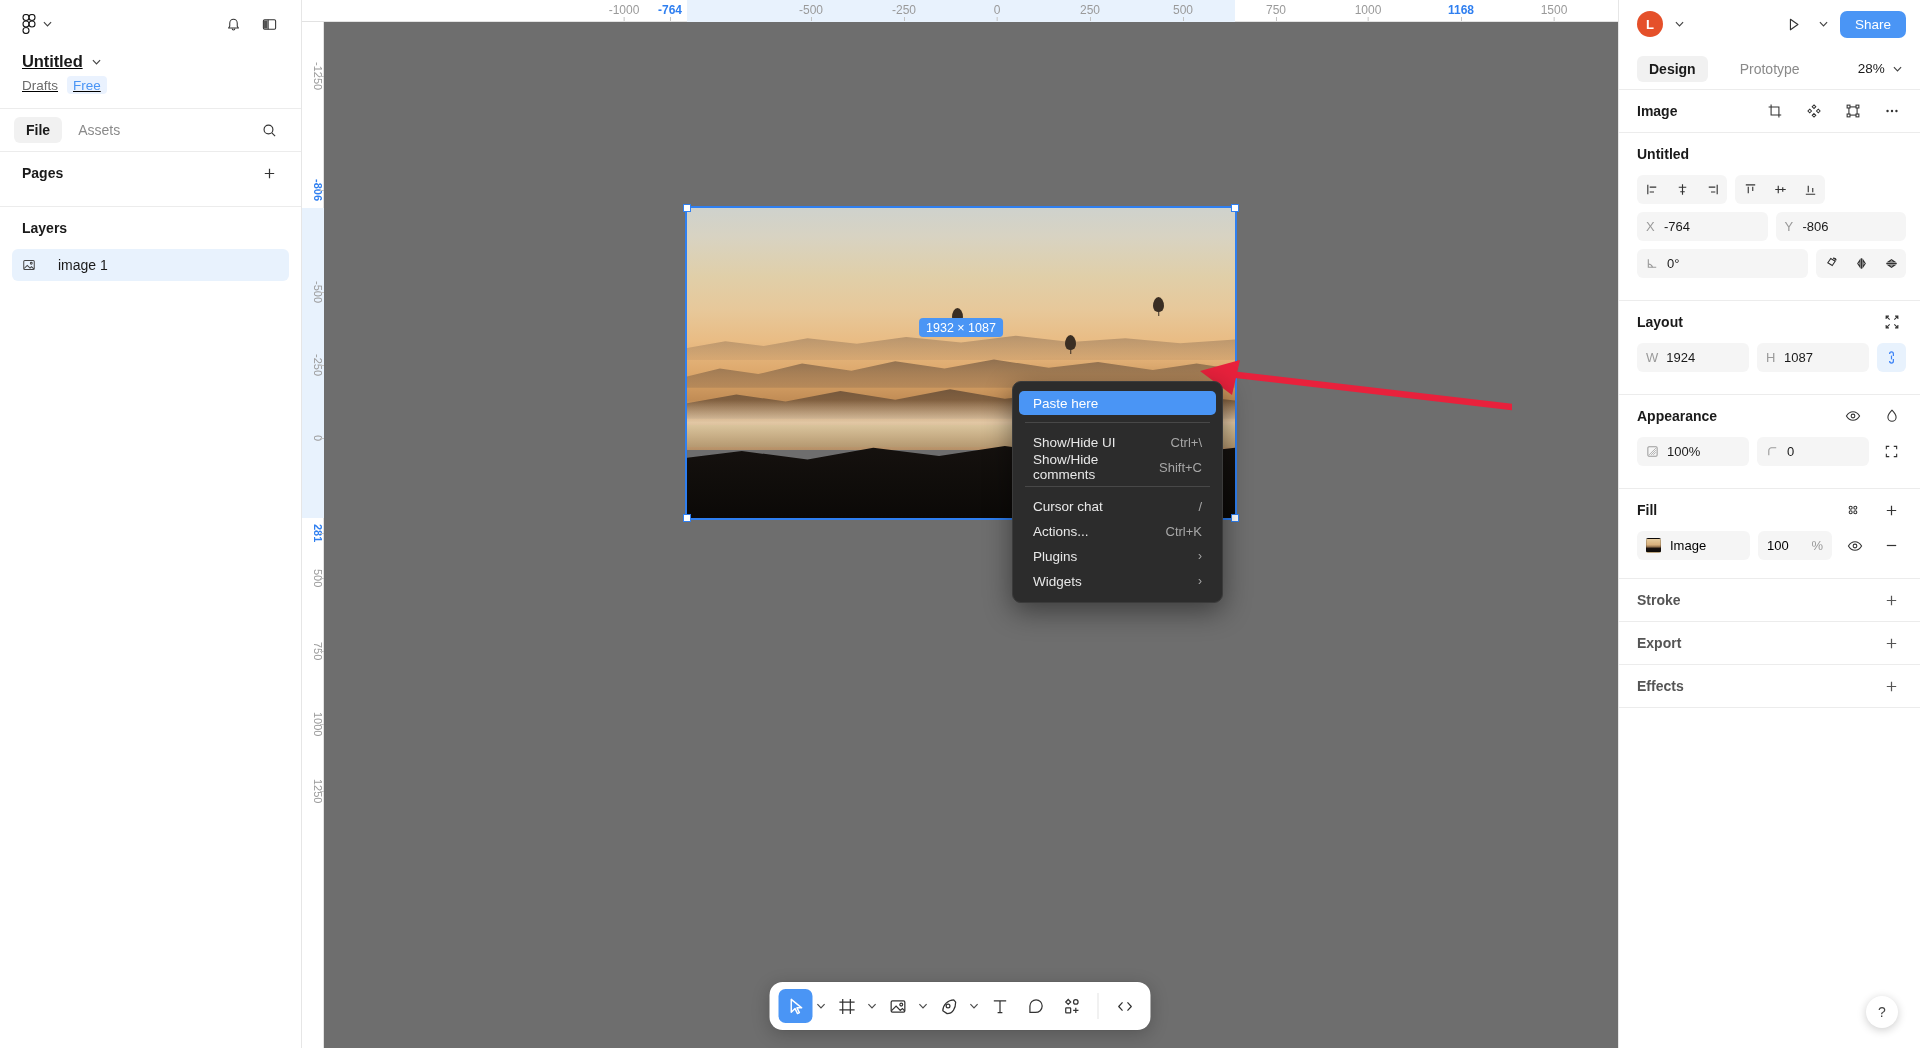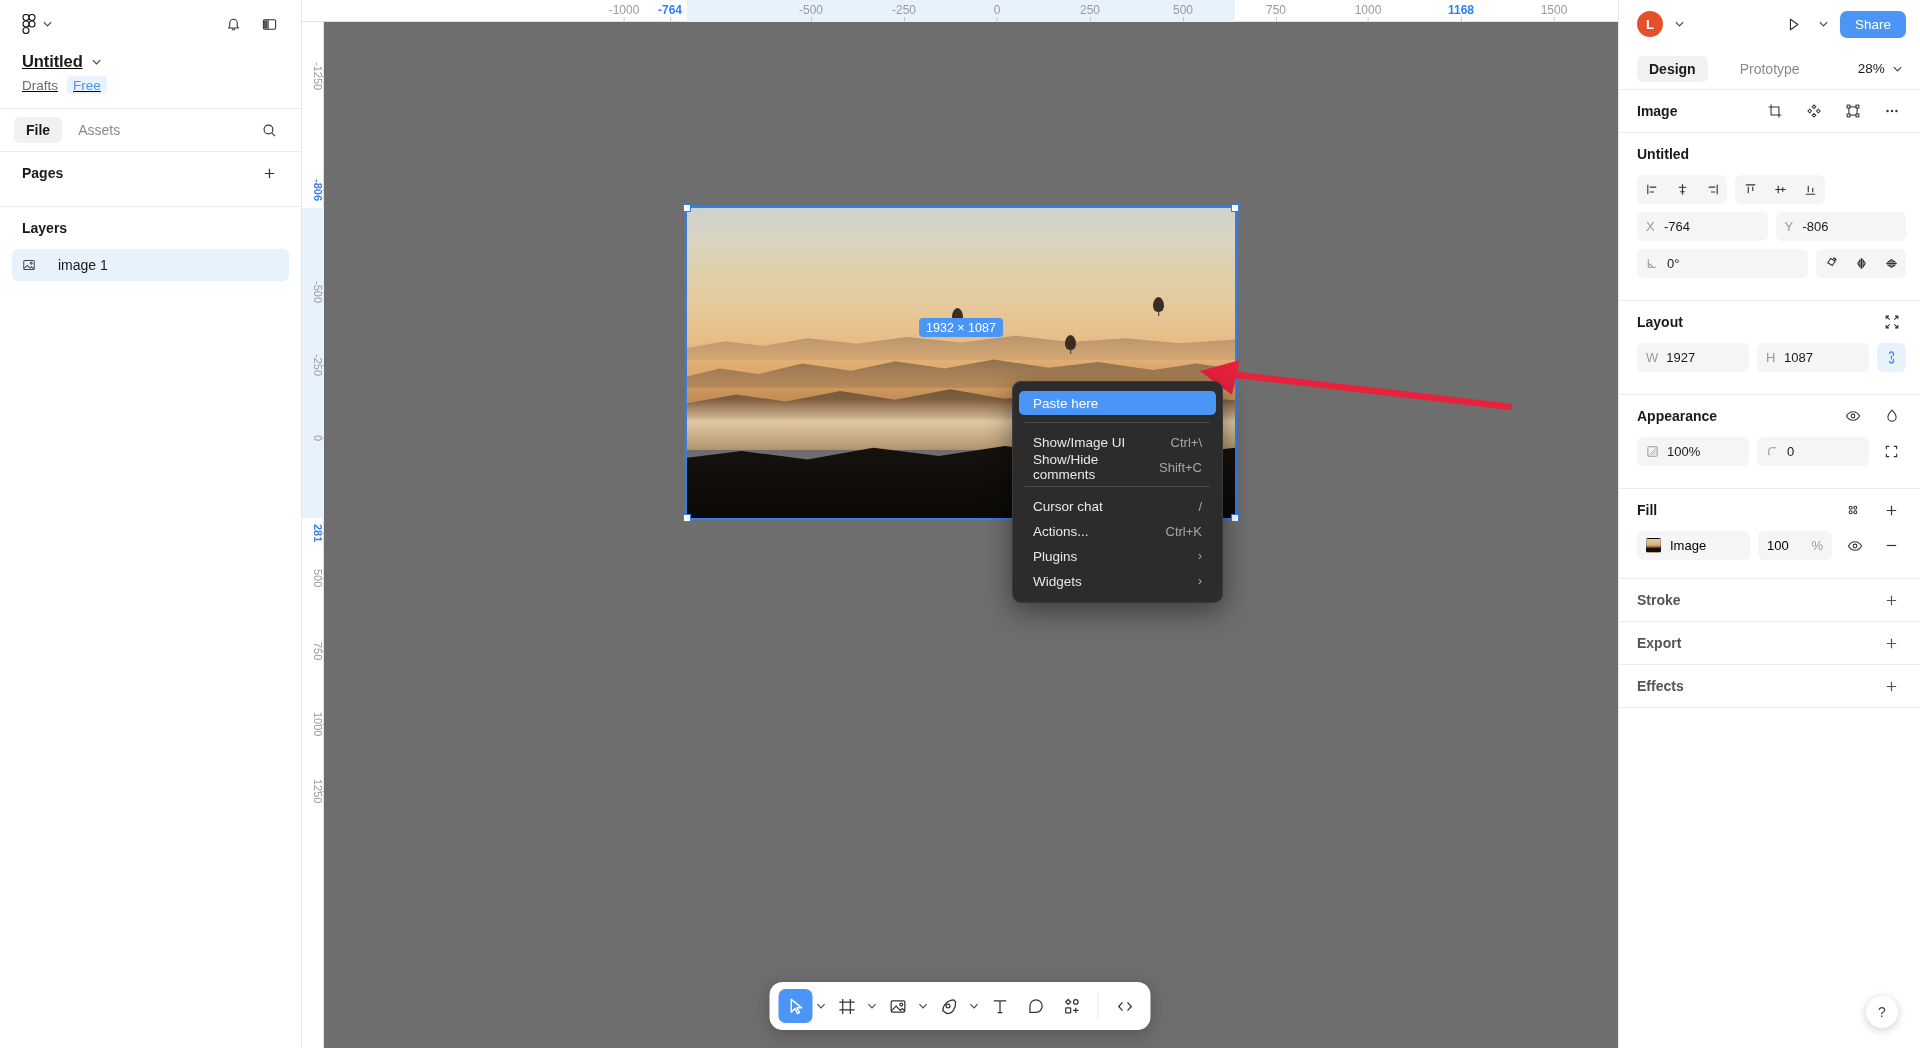--- a/index.html
+++ b/index.html
@@ -365,21 +365,21 @@
     </div>
   </div>
 
   <div class="ctx-menu">
     <div id="ctx-groups">
         <div class="ctx-item hl">
           <span class="lbl">Paste here</span>
         </div>
         <div class="ctx-sep"></div>
         <div class="ctx-item">
-          <span class="lbl">Show/Image UI</span>
+          <span class="lbl">Show/Hide UI</span>
           <span class="shortcut">Ctrl+\</span>
         </div>
         <div class="ctx-item">
           <span class="lbl">Show/Hide comments</span>
           <span class="shortcut">Shift+C</span>
         </div>
         <div class="ctx-sep"></div>
         <div class="ctx-item">
           <span class="lbl">Cursor chat</span>
           <span class="shortcut">/</span>
@@ -734,21 +734,21 @@
             <path d="M15.6 2.4 L11.6 6.4 M12.4 2.4 L15.6 2.4 L15.6 5.6"></path>
             <path d="M2.4 15.6 L6.4 11.6 M2.4 12.4 L2.4 15.6 L5.6 15.6"></path>
             <path d="M15.6 15.6 L11.6 11.6 M12.4 15.6 L15.6 15.6 L15.6 12.4"></path>
           </svg>
         </div>
       </div>
       <div class="rp-body">
         <div class="field-row">
           <div class="field">
             <span class="fl">W</span>
-            <span class="fv">1927</span>
+            <span class="fv">1924</span>
           </div>
           <div class="field">
             <span class="fl">H</span>
             <span class="fv">1087</span>
           </div>
           <div class="sq-btn on">
             <svg width="15" height="15" viewBox="0 0 16 16" stroke="#3b82f6" stroke-width="1.3" fill="none">
               <path d="M6 4.2 C6 2.8 7 2 8 2 C9 2 10 2.8 10 4.2 L10 6.4"></path>
               <path d="M6 11.8 C6 13.2 7 14 8 14 C9 14 10 13.2 10 11.8 L10 9.6"></path>
               <path d="M8 6 L8 10"></path>

